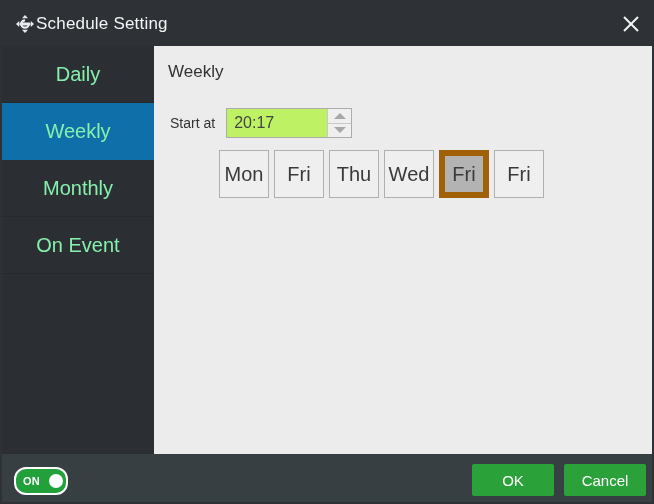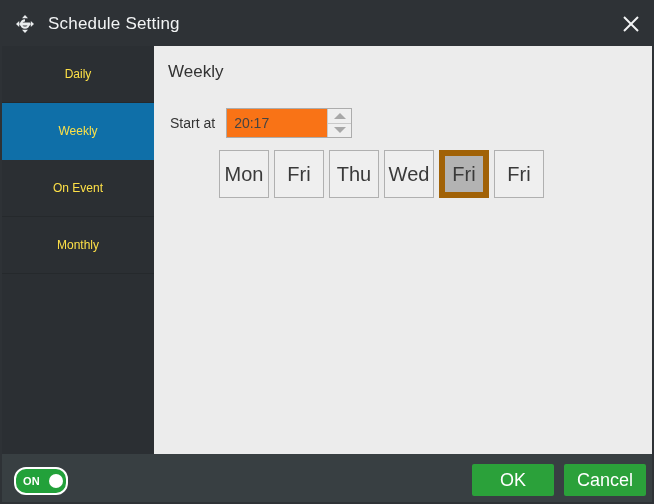--- a/index.html
+++ b/index.html
@@ -31,21 +31,20 @@
   }
   #titlebar-icon {
     margin-left: 12px;
     width: 22px;
     height: 22px;
     display: flex;
     align-items: center;
     justify-content: center;
   }
   #titlebar-title {
-    margin-left: 12px;
     color: #F2F4F5;
     font-size: 17px;
     letter-spacing: 0.2px;
     white-space: nowrap;
   }
   #close-button {
     position: absolute;
     right: 0; top: 0;
     width: 50px;
     height: 44px;
@@ -63,22 +62,22 @@
     width: 152px;
     height: 408px;
     background: #2B2F33;
   }
   .side-item {
     position: relative;
     height: 57px;
     display: flex;
     align-items: center;
     justify-content: center;
-    color: #fde047;
-    font-size: 12px;
+    color: #86efac;
+    font-size: 20px;
     cursor: pointer;
     box-sizing: border-box;
     border-bottom: 1px solid #25292C;
     text-align: right;
   }
   .side-item.active {
     background: #0F6FA8;
     border-bottom: 1px solid #0F6FA8;
   }
 
@@ -114,23 +113,23 @@
     border: 1px solid #ACACAC;
     background: #F6F6F6;
     height: 30px;
     box-sizing: border-box;
   }
   #time-value {
     width: 100px;
     display: flex;
     align-items: center;
     padding-left: 7px;
-    font-size: 14px;
+    font-size: 16px;
     color: #444444;
-    background: #f97316;
+    background: #bef264;
     box-sizing: border-box;
   }
   #spin-buttons {
     width: 24px;
     display: flex;
     flex-direction: column;
     border-left: 1px solid #C9C9C9;
     box-sizing: border-box;
   }
   .spin-btn {
@@ -220,21 +219,21 @@
     position: absolute;
     right: 10px; top: 10px;
     display: flex;
     gap: 10px;
   }
   .footer-btn {
     width: 82px;
     height: 32px;
     background: #2BA13A;
     color: #FFFFFF;
-    font-size: 18px;
+    font-size: 15px;
     border: none;
     border-radius: 2px;
     display: flex;
     align-items: center;
     justify-content: center;
     cursor: pointer;
     font-family: "Liberation Sans", sans-serif;
   }
 </style>
 </head>
@@ -265,24 +264,24 @@
   </div>
 
   <div id="sidebar">
     <div class="side-item">
       <span>Daily</span>
     </div>
     <div class="side-item active">
       <span>Weekly</span>
     </div>
     <div class="side-item">
+      <span>Monthly</span>
+    </div>
+    <div class="side-item">
       <span>On Event</span>
-    </div>
-    <div class="side-item">
-      <span>Monthly</span>
     </div>
   </div>
 
   <div id="content">
     <div id="content-title">Weekly</div>
 
     <div id="startat-row">
       <div id="startat-label">Start at</div>
       <div id="time-spinner">
         <div id="time-value">20:17</div>

